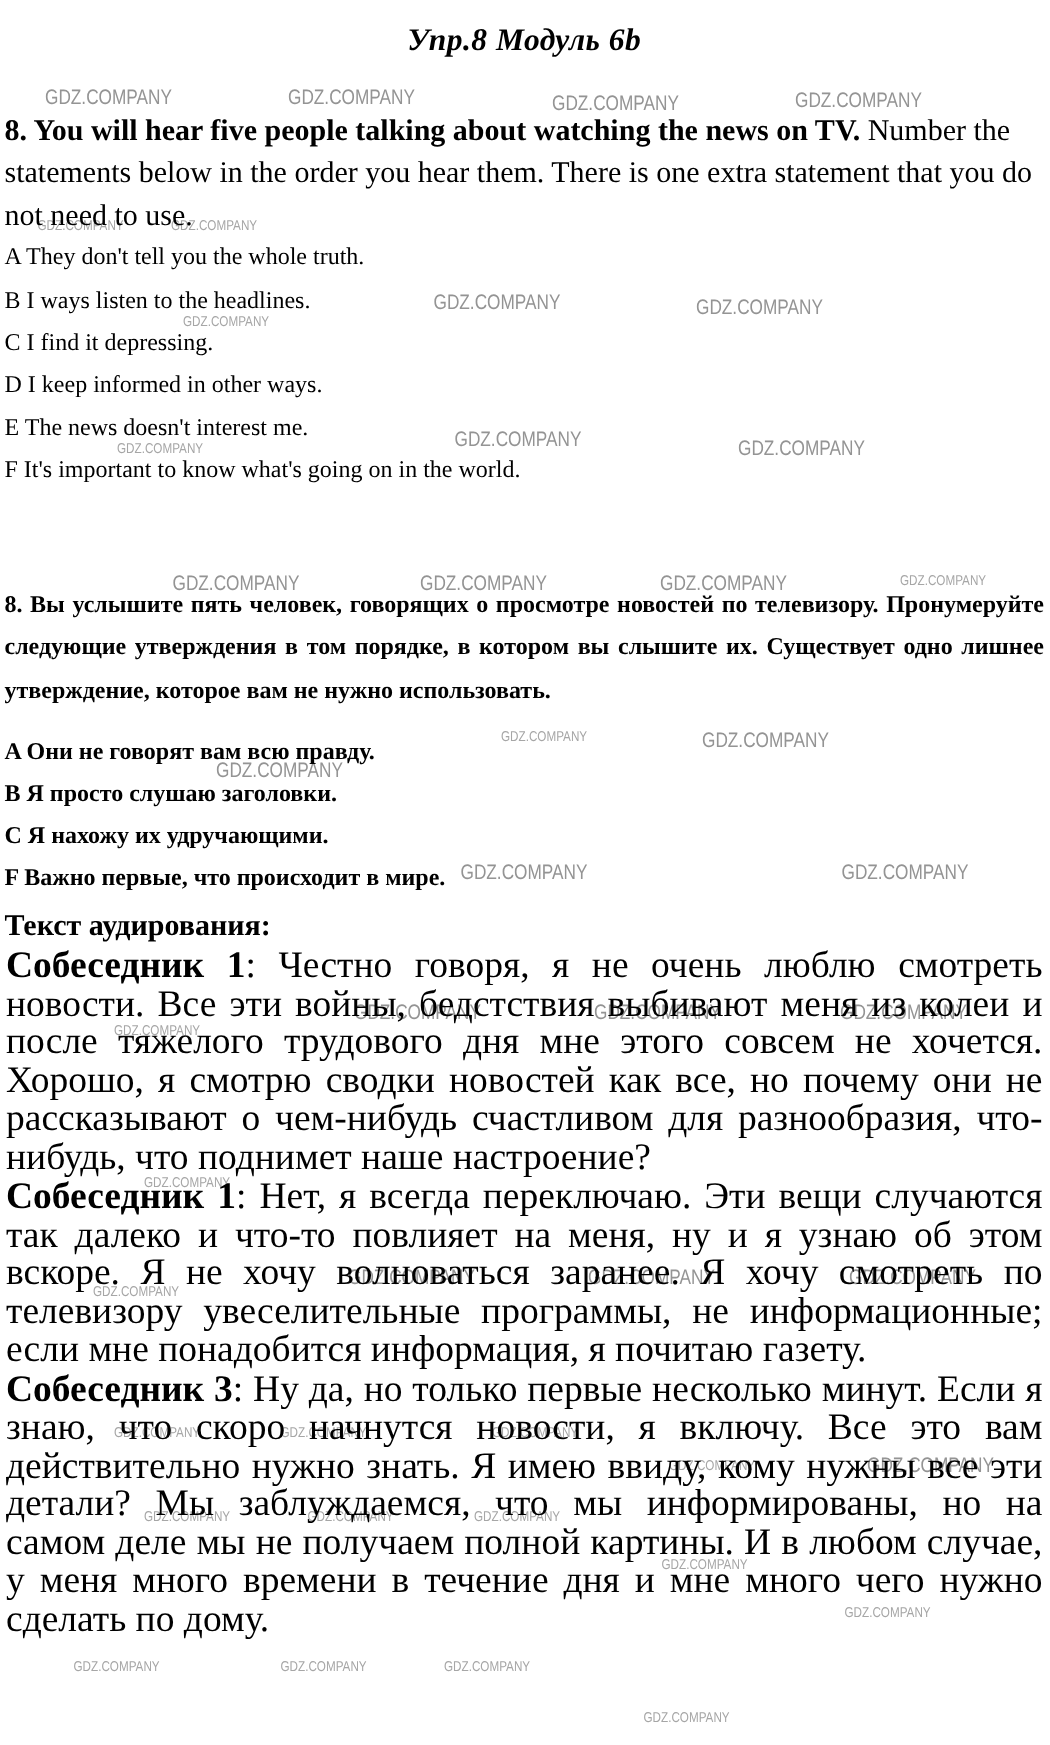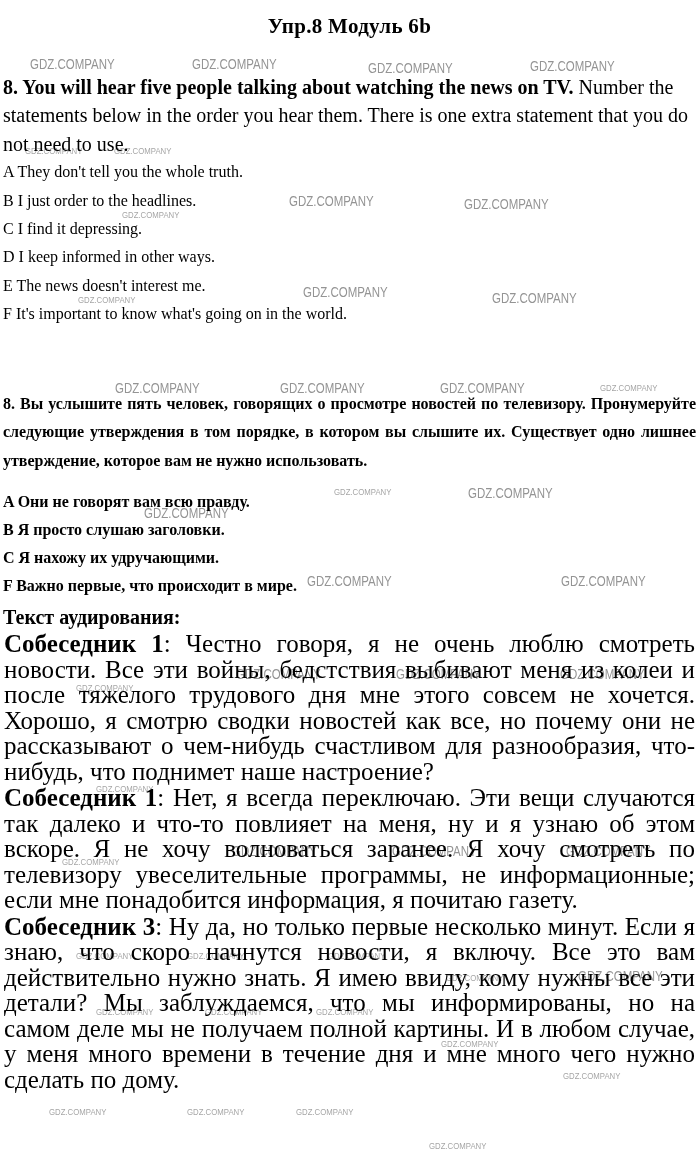--- a/index.html
+++ b/index.html
@@ -13,20 +13,21 @@
     position:absolute; white-space:nowrap;
     font-family:"Liberation Sans","DejaVu Sans",sans-serif;
     transform:scaleX(0.82); transform-origin:0 0;
   }
   .wm.lg { font-size:14px; color:#949494; }
   .wm.sm { font-size:9.5px; color:#a6a6a6; }
   .content { position:relative; z-index:2; padding:14px 4px 0 3px; }
   .title {
     margin:0; text-align:center; font-size:21px; font-weight:700;
     letter-spacing:0.3px;
+    font-style:italic;
   }
   .intro-en { margin:34px 0 0 0; font-size:20px; line-height:28.4px; }
   .stmts p { margin:0; font-size:16px; }
   .stmts-en p { line-height:28.4px; }
   .intro-ru {
     margin:61px 0 0 0; font-size:16px; font-weight:700;
     line-height:28.6px; text-align:justify;
   }
   .stmts-ru { margin-top:13px; }
   .stmts-ru p { line-height:28px;font-weight:bold; }
@@ -85,21 +86,21 @@
       <span class="wm sm" style="left: 429px; top: 1140px;">GDZ.COMPANY</span>
     </div>
 
   <div class="content">
     <h1 class="title">Упр.8 Модуль 6b</h1>
 
     <p class="intro-en"><b>8. You will hear five people talking about watching the news on TV.</b><span> Number the statements below in the order you hear them. There is one extra statement that you do not need to use.</span></p>
 
     <div class="stmts stmts-en">
       <p>A They don't tell you the whole truth.</p>
-      <p>B I just order to the headlines.</p>
+      <p>B I ways listen to the headlines.</p>
       <p>C I find it depressing.</p>
       <p>D I keep informed in other ways.</p>
       <p>E The news doesn't interest me.</p>
       <p>F It's important to know what's going on in the world.</p>
     </div>
 
     <p class="intro-ru">8. Вы услышите пять человек, говорящих о просмотре новостей по телевизору. Пронумеруйте следующие утверждения в том порядке, в котором вы слышите их. Существует одно лишнее утверждение, которое вам не нужно использовать.</p>
 
     <div class="stmts stmts-ru">
       <p>A Они не говорят вам всю правду.</p>

